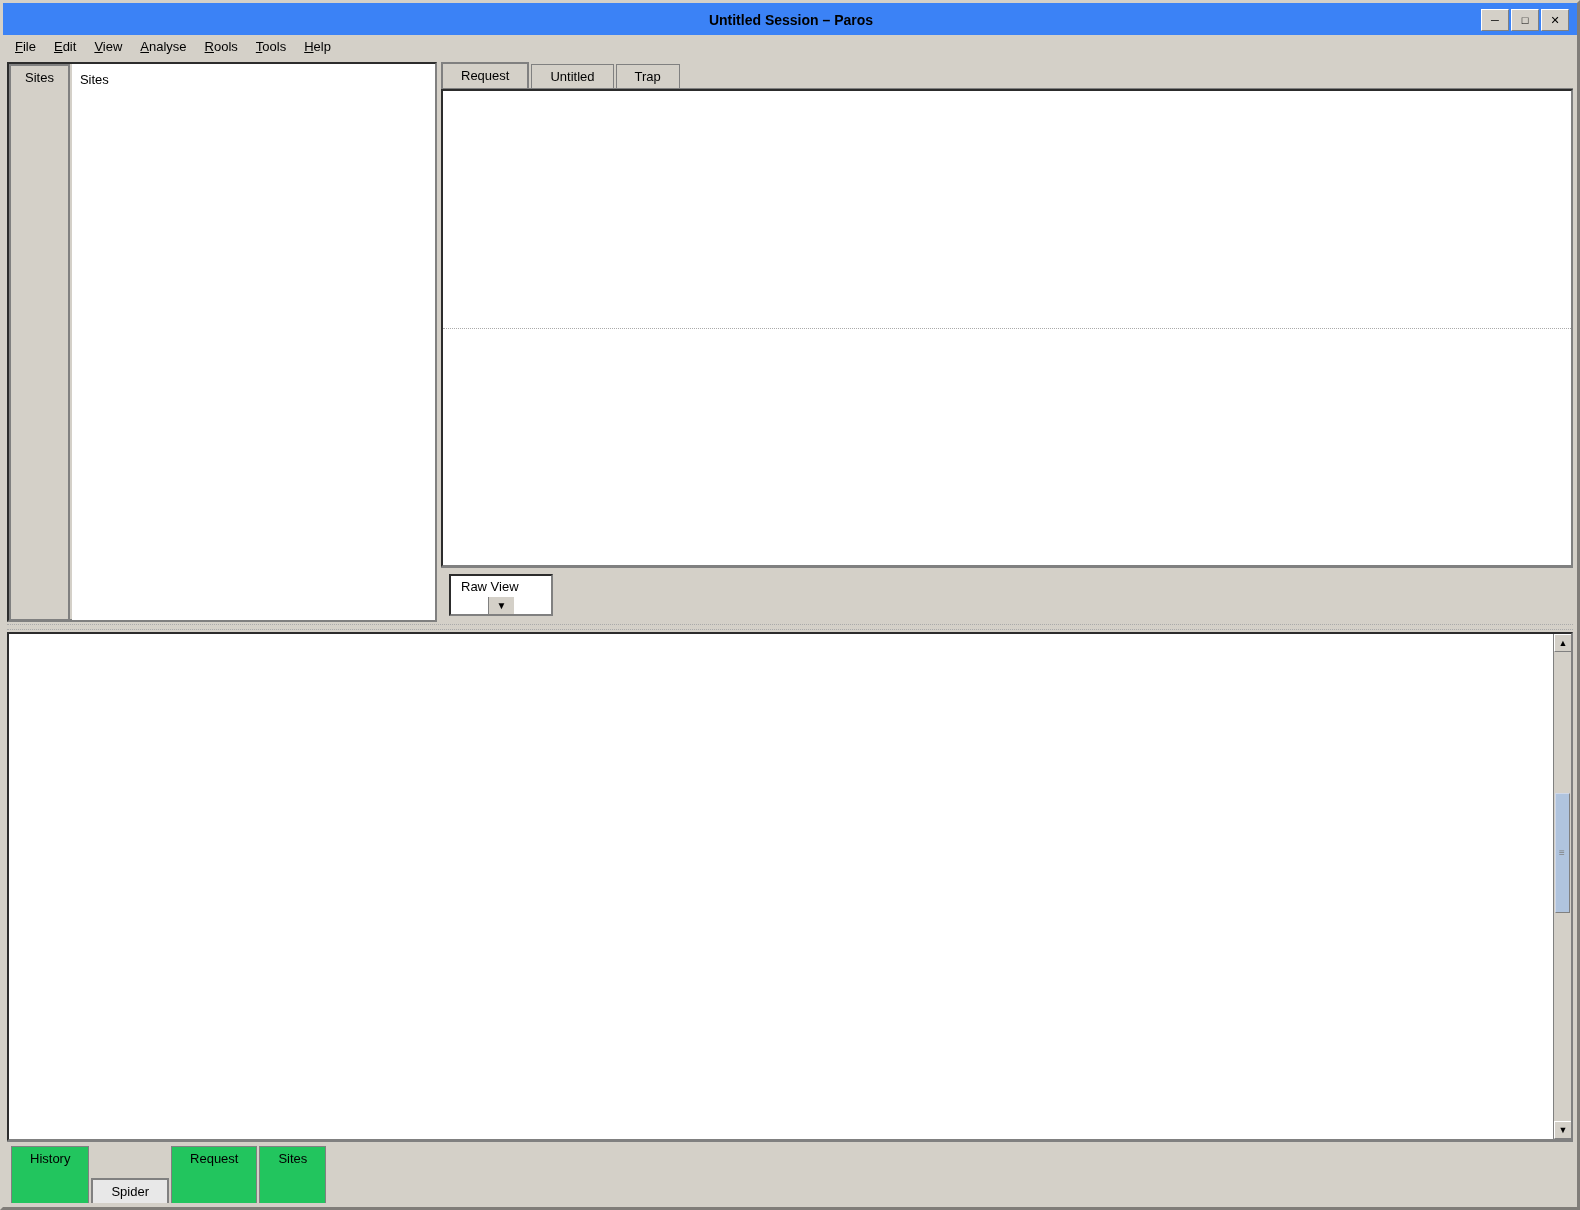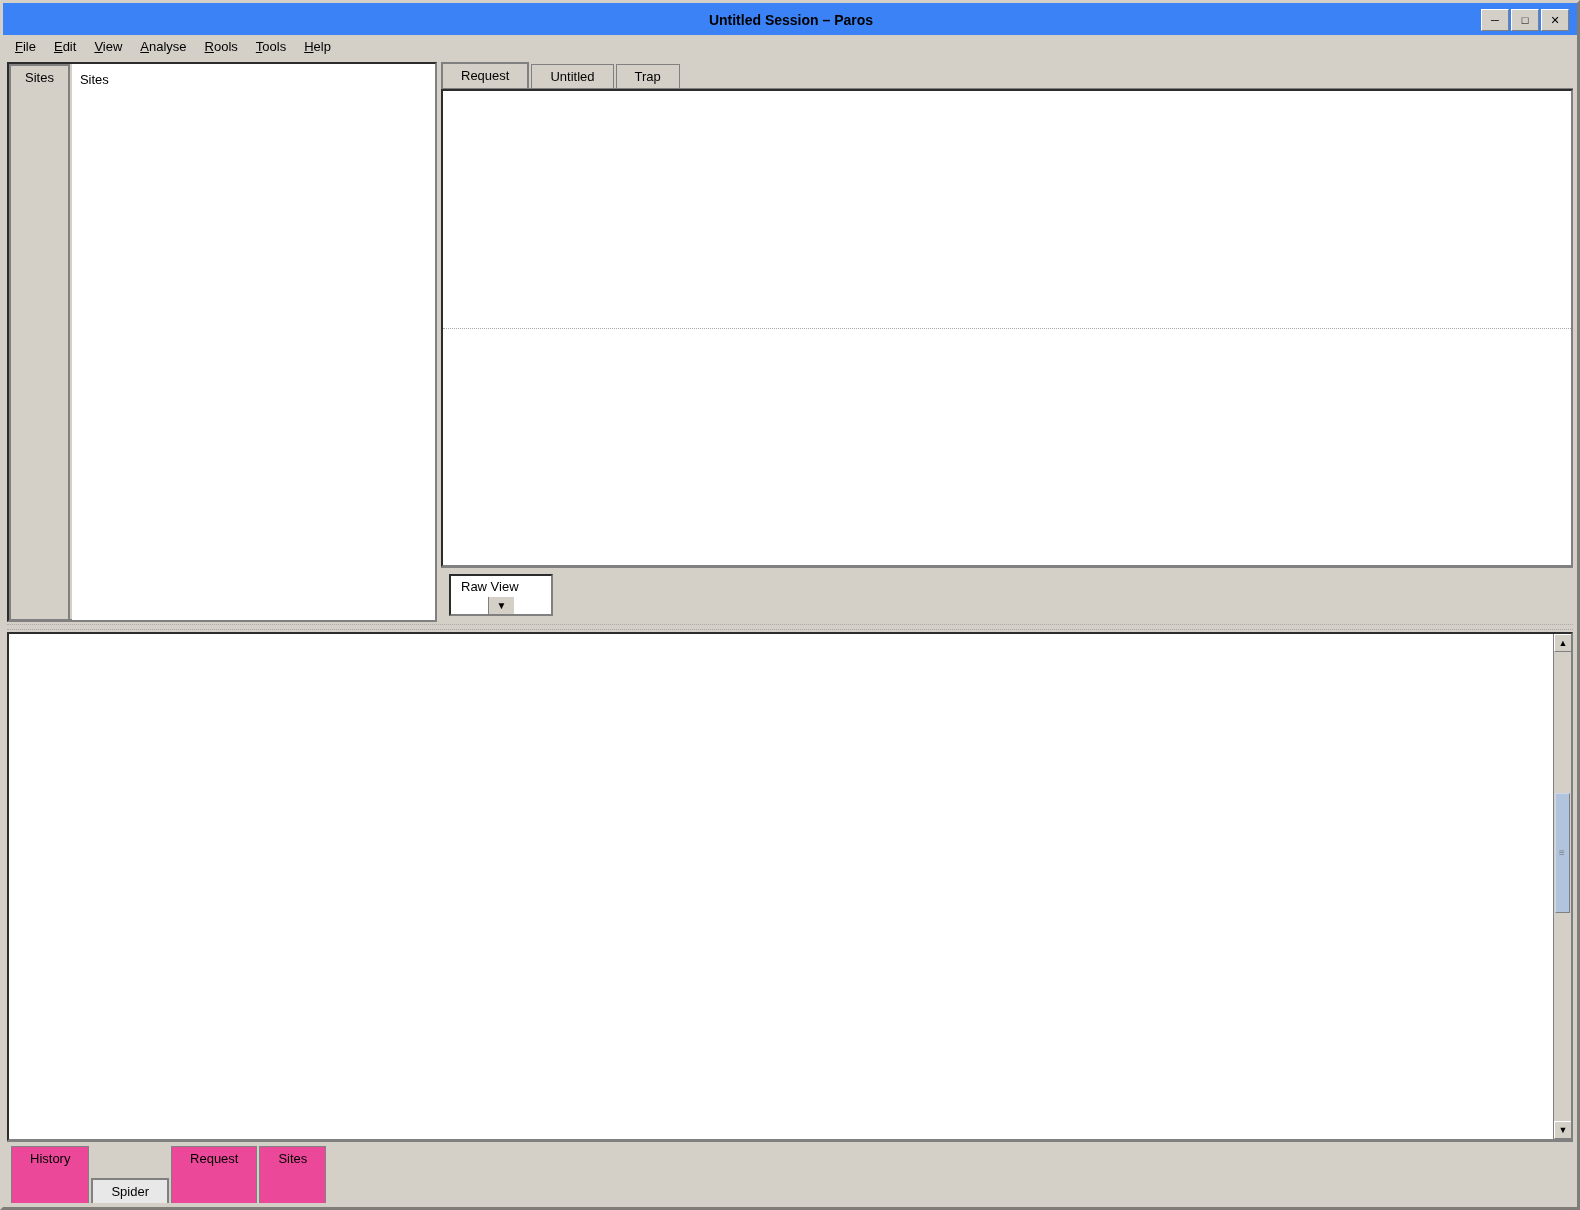--- a/index.html
+++ b/index.html
@@ -314,21 +314,21 @@
     .bottom-tabs {
       display: flex;
       background: #d4d0c8;
       padding: 4px 4px 0;
       border-top: 1px solid #808080;
     }
 
     .bottom-tab-btn {
       padding: 4px 18px;
       cursor: pointer;
-      background: #ec4899;
+      background: #22c55e;
       border: 1px solid #808080;
       border-bottom: none;
       margin-right: 2px;
       font-size: 13px;
     }
 
     .bottom-tab-btn.active {
       background: #e8e8e8;
       border-top: 2px solid #808080;
       border-left: 2px solid #808080;

